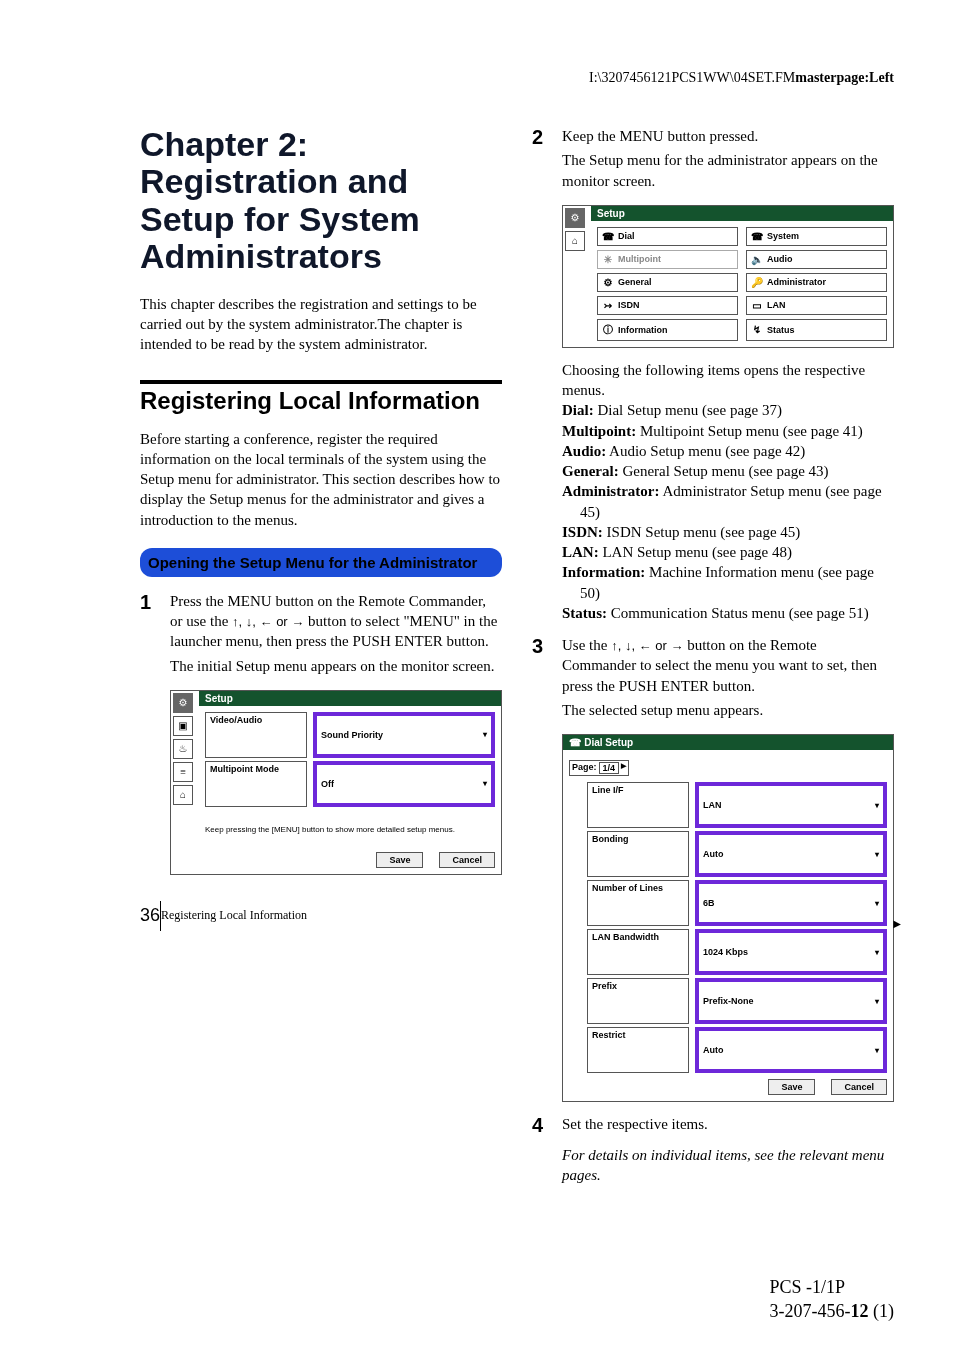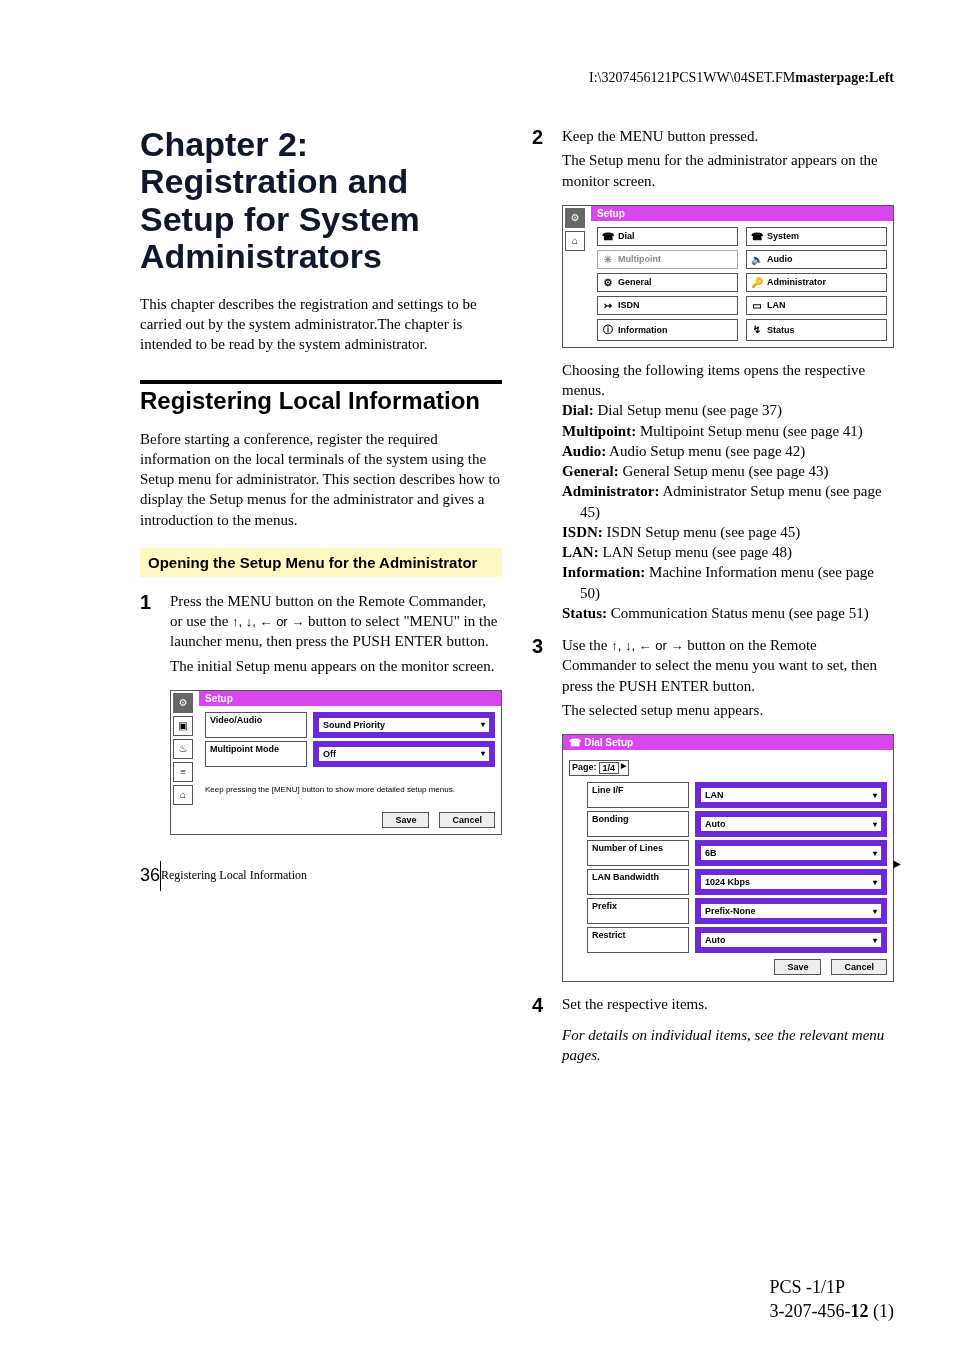--- a/index.html
+++ b/index.html
@@ -50,26 +50,27 @@
     font-family: Arial, Helvetica, sans-serif;
     font-weight: bold;
     font-size: 24px;
     border-top: 4px solid #000;
     padding-top: 4px;
     margin-top: 8px;
     margin-bottom: 14px;
     line-height: 1.1;
   }
   .subsection {
-    background: #fef9c3;
+    background: #1d4ed8;
     font-family: Arial, Helvetica, sans-serif;
     font-weight: bold;
     font-size: 15px;
     padding: 6px 8px;
     margin-bottom: 14px;
+    border-radius: 12px;
   }
   .step {
     display: flex;
     gap: 10px;
     margin-bottom: 8px;
   }
   .step-num {
     font-family: Arial, Helvetica, sans-serif;
     font-weight: bold;
     font-size: 20px;
@@ -86,21 +87,21 @@
   .arrow {
     font-family: sans-serif;
     font-size: 13px;
   }
   .screen {
     border: 1px solid #555;
     background: #fff;
     margin: 6px 0 12px 0;
   }
   .screen-header {
-    background: #d946ef;
+    background: #14532d;
     color: #fff;
     font-family: Arial, Helvetica, sans-serif;
     font-weight: bold;
     font-size: 10px;
     padding: 2px 6px;
   }
   .screen-body {
     padding: 6px;
   }
   .icon-col {
@@ -136,39 +137,39 @@
     font-family: Arial, Helvetica, sans-serif;
     font-size: 9px;
     font-weight: bold;
   }
   .fieldrow .label {
     border: 1px solid #555;
     padding: 2px 4px;
     width: 92px;
   }
   .fieldrow .value {
-    border: 6px solid #6d28d9;
-    padding: 2px 4px;
+    border: 4px solid #6d28d9;
+    padding: 14px 4px;
     flex: 1;
     display: flex;
     justify-content: space-between;
     align-items: center;
   }
   .dropdown-tri {
     font-size: 8px;
   }
   .hint {
     font-family: Arial, Helvetica, sans-serif;
     font-size: 8px;
     margin: 18px 0 18px 0;
   }
   .btnrow {
     display: flex;
     justify-content: flex-end;
-    gap: 10px;
+    gap: 16px;
   }
   .btn {
     border: 1px solid #555;
     font-family: Arial, Helvetica, sans-serif;
     font-size: 9px;
     font-weight: bold;
     padding: 2px 12px;
     background: #eee;
   }
   .grid2 {

